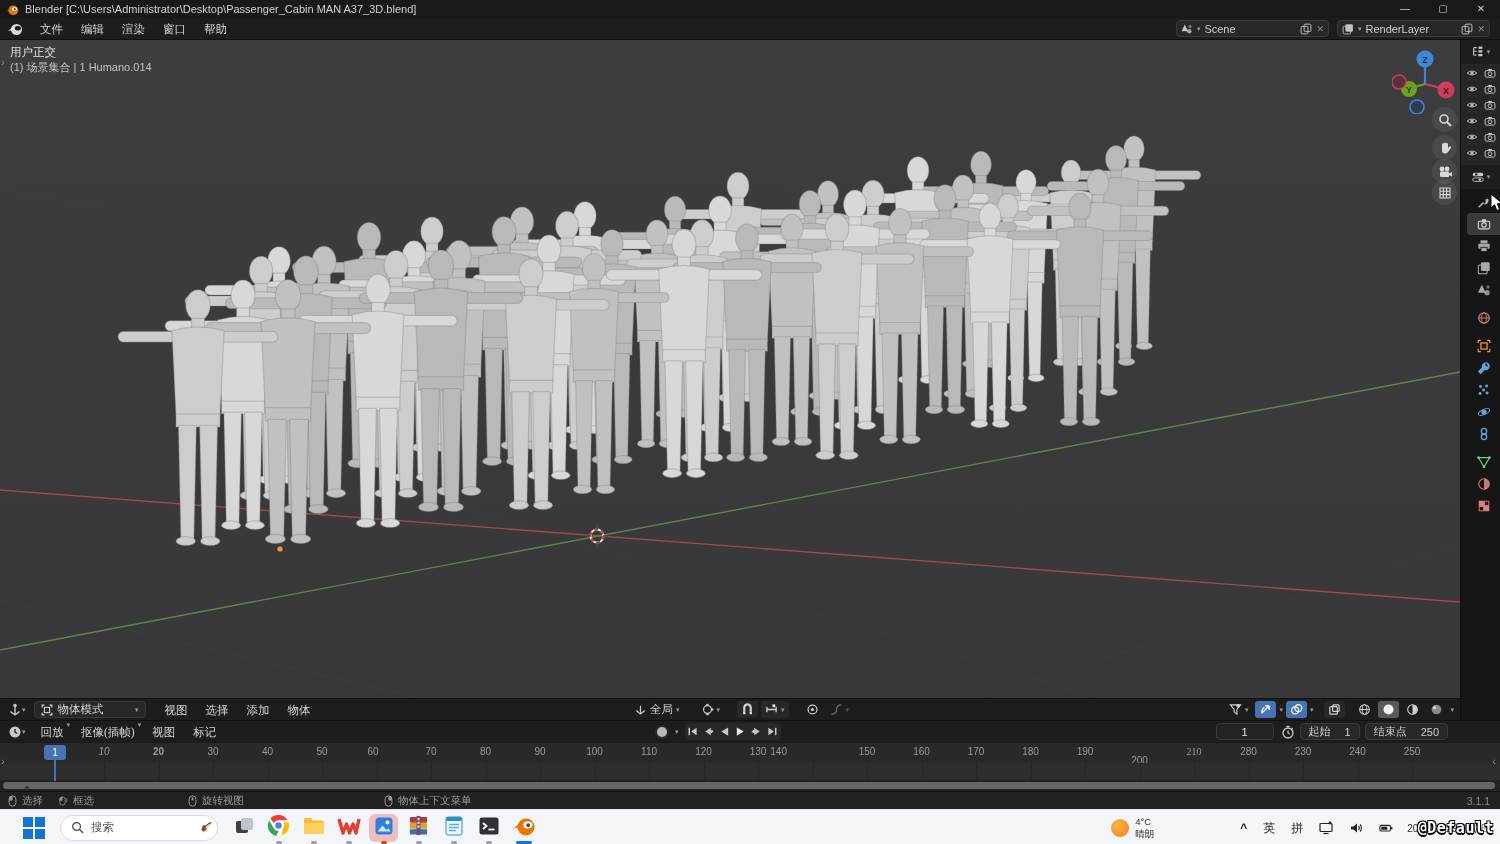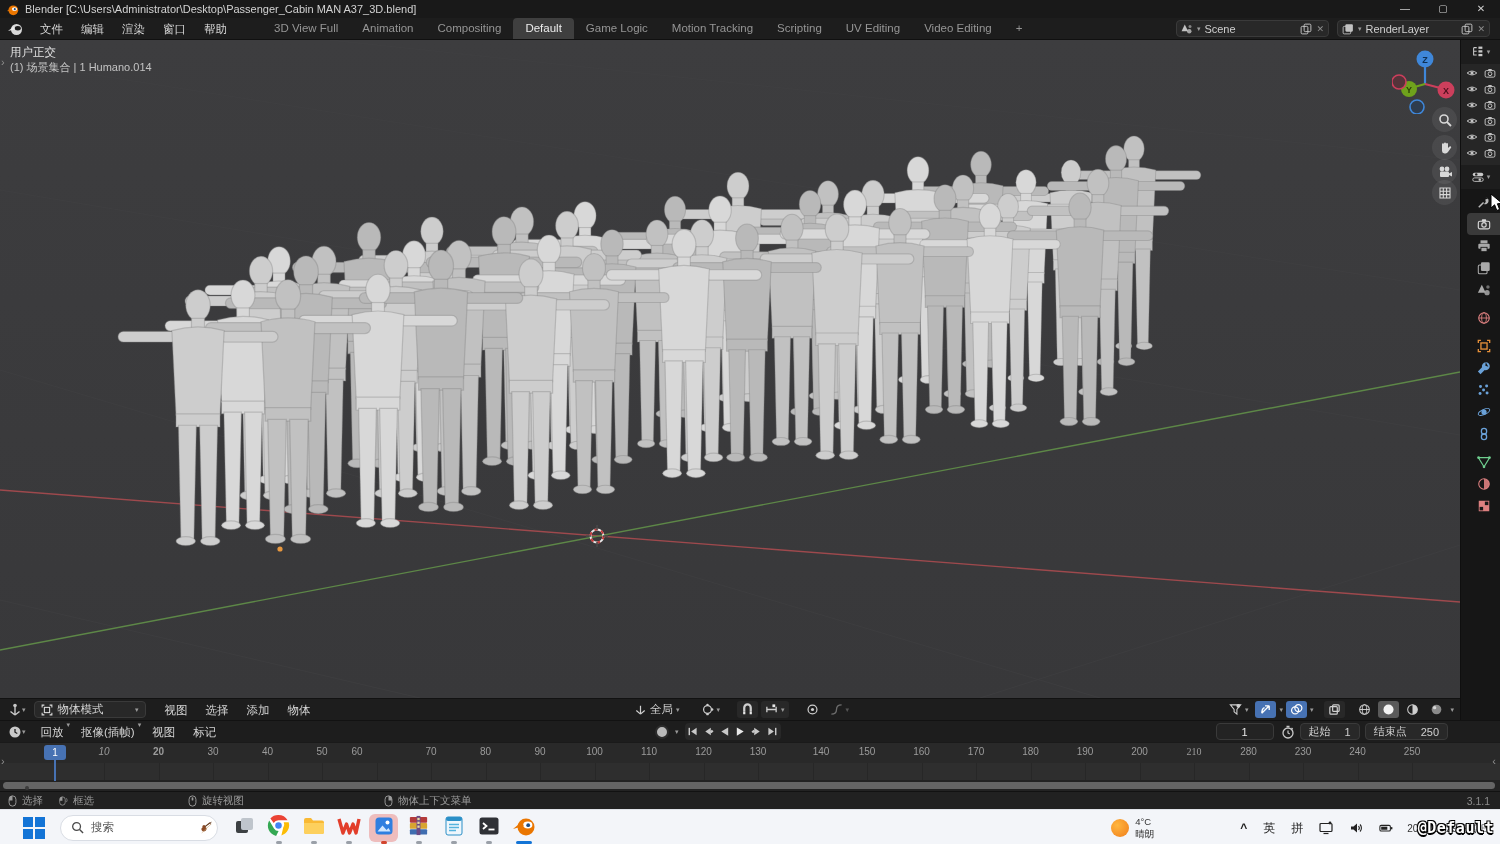--- a/index.html
+++ b/index.html
@@ -11,21 +11,21 @@
   .titlebar { height:18px; background:#191919; display:flex; align-items:center;
     color:#d2d2d2; font-size:11px; padding-left:6px; flex:0 0 auto; }
   .titlebar .blogo { width:13px; height:13px; margin-right:6px; }
   .wctrls { margin-left:auto; display:flex; }
   .wctrl { width:38px; text-align:center; color:#cfcfcf; font-size:10px; line-height:18px; }
 
   
   .topbar { height:22px; background:#1d1d1d; border-bottom:1px solid #101010;
     display:flex; align-items:center; font-size:11.5px; flex:0 0 auto; }
   .topbar .blogo { width:16px; height:16px; margin:0 8px 0 7px; }
-  .menu-item { color:#d5d5d5; padding:0 9px; line-height:22px; }
+  .menu-item { color:#d5d5d5; padding:0 9px; line-height:22px;font-family:Liberation Serif, serif; }
   .tabs { display:flex; margin-left:26px; }
   .tab { color:#959595; padding:0 12px; line-height:21px; border-radius:4px 4px 0 0; }
   .tab.active { background:#3f3f3f; color:#ececec; }
   .topbar-right { margin-left:auto; display:flex; gap:8px; margin-right:10px; }
   .idwidget { display:flex; align-items:center; background:#282828; border:1px solid #3a3a3a;
     border-radius:4px; height:17px; color:#cfcfcf; font-size:11px; padding:0 4px; gap:4px; }
   .idwidget .nm { min-width:92px; }
   .idwidget .ic { width:12px; height:12px; color:#c2c2c2; }
   .idwidget .x { color:#8d8d8d; font-size:9px; }
   .dd { color:#9a9a9a; font-size:7px; }
@@ -164,32 +164,20 @@
 
   <div class="topbar">
     <span class="blogo">
       <svg viewBox="0 0 16 16">
           <circle cx="9.5" cy="8.5" r="5.5" fill="#eeeeee" opacity=".9"></circle>
           <ellipse cx="10.8" cy="7.2" rx="3" ry="2.2" fill="#1d1d1d"></ellipse>
           <path d="M1 10 L6.5 5.5 l1.5 3 Z" fill="#eeeeee" opacity=".9"></path>
         </svg>
     </span>
     <span id="main-menus"><span class="menu-item">文件</span><span class="menu-item">编辑</span><span class="menu-item">渲染</span><span class="menu-item">窗口</span><span class="menu-item">帮助</span></span>
-    <span class="tabs" id="workspace-tabs">
-        <span class="tab">3D View Full</span>
-        <span class="tab">Animation</span>
-        <span class="tab">Compositing</span>
-        <span class="tab active">Default</span>
-        <span class="tab">Game Logic</span>
-        <span class="tab">Motion Tracking</span>
-        <span class="tab">Scripting</span>
-        <span class="tab">UV Editing</span>
-        <span class="tab">Video Editing</span>
-        <span class="tab">+</span>
-      </span>
     <span class="topbar-right">
       <span class="idwidget">
         <span class="ic"><svg viewBox="0 0 16 16">
               <path d="M5 2 L9.5 11 H.8 Z" fill="currentColor"></path>
               <circle cx="11" cy="11" r="3" fill="currentColor" opacity=".8"></circle>
               <circle cx="12" cy="4.5" r="2" fill="currentColor" opacity=".6"></circle>
             </svg></span>
         <span class="dd">▾</span>
         <span class="nm">Scene</span>
         <span class="ic"><svg viewBox="0 0 16 16">
@@ -742,35 +730,35 @@
     </span>
   </div>
 
   <div class="tl-strip">
     <div class="ruler" id="tl-ruler">
         <span class="tick" style="left: 104.05px; font-style: italic;">10</span>
         <span class="tick" style="left: 158.55px; font-weight: bold;">20</span>
         <span class="tick" style="left: 213.05px;">30</span>
         <span class="tick" style="left: 267.55px;">40</span>
         <span class="tick" style="left: 322.05px;">50</span>
-        <span class="tick" style="left: 357px;">60</span>
+        <span class="tick" style="left: 373px;">60</span>
         <span class="tick" style="left: 431.05px;">70</span>
         <span class="tick" style="left: 485.55px;">80</span>
         <span class="tick" style="left: 540.05px;">90</span>
         <span class="tick" style="left: 594.55px;">100</span>
         <span class="tick" style="left: 649.05px;">110</span>
         <span class="tick" style="left: 703.55px;">120</span>
         <span class="tick" style="left: 758.05px;">130</span>
-        <span class="tick" style="left: 821px;">140</span>
+        <span class="tick" style="left: 772px; text-align: right;">140</span>
         <span class="tick" style="left: 867.05px;">150</span>
         <span class="tick" style="left: 921.55px;">160</span>
         <span class="tick" style="left: 976.05px;">170</span>
         <span class="tick" style="left: 1030.55px;">180</span>
         <span class="tick" style="left: 1085.05px;">190</span>
-        <span class="tick" style="left: 1139.55px;">200</span>
+        <span class="tick" style="left: 1139.55px; margin-top: 9px;">200</span>
         <span class="tick" style="left: 1194.05px; font-family: Liberation Serif, serif;">210</span>
         <span class="tick" style="left: 1248.55px;">280</span>
         <span class="tick" style="left: 1303.05px;">230</span>
         <span class="tick" style="left: 1357.55px;">240</span>
         <span class="tick" style="left: 1412.05px;">250</span>
       </div>
     <div class="channels" id="tl-channels">
         <span class="vline" style="left: 104.05px;"></span>
         <span class="vline" style="left: 158.55px;"></span>
         <span class="vline" style="left: 213.05px;"></span>

